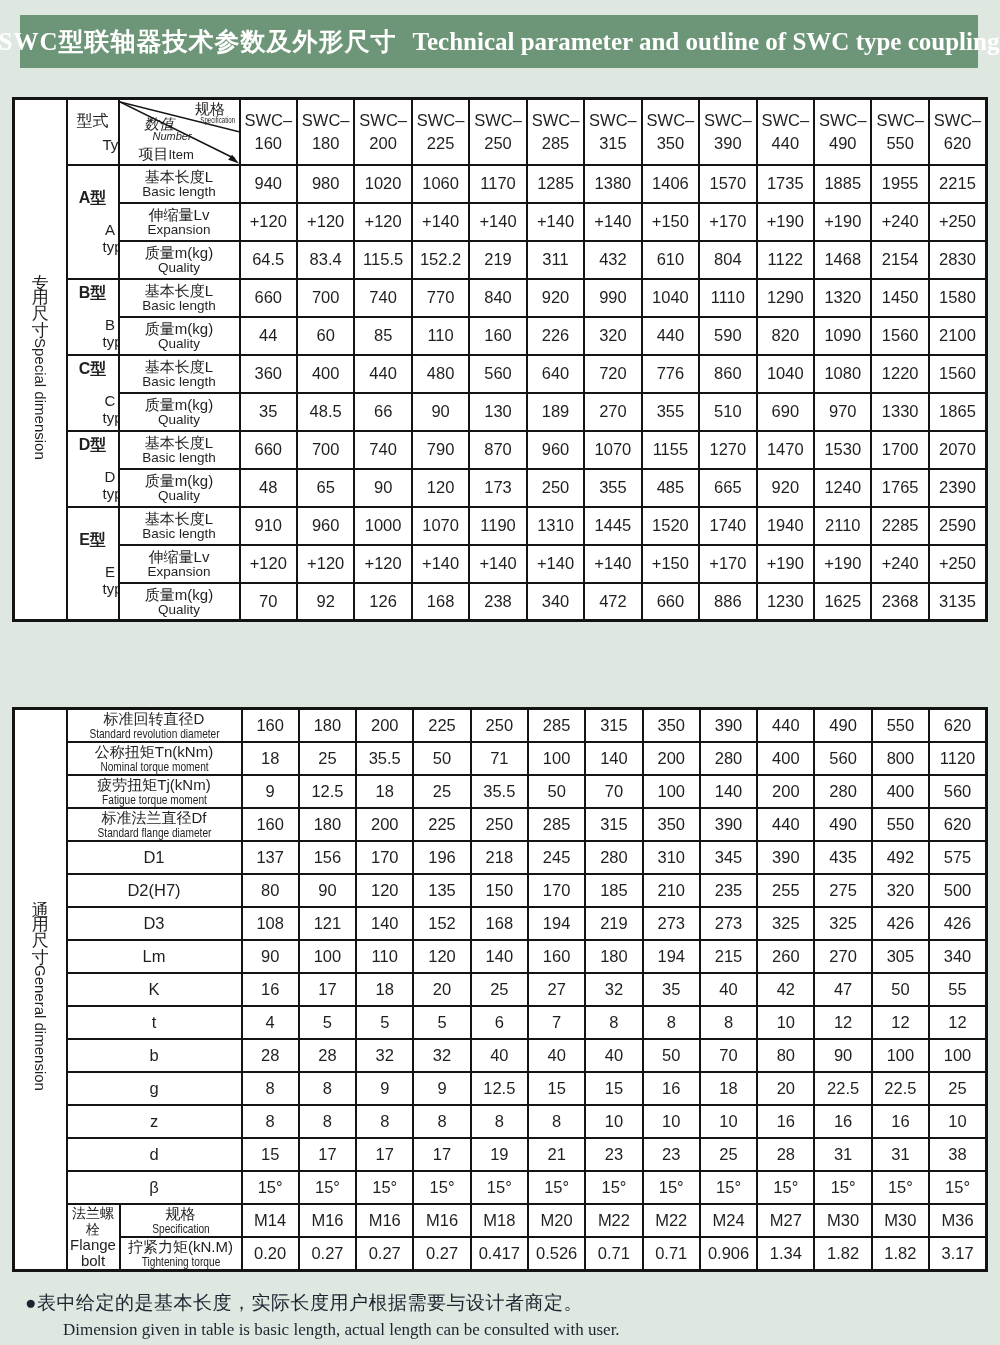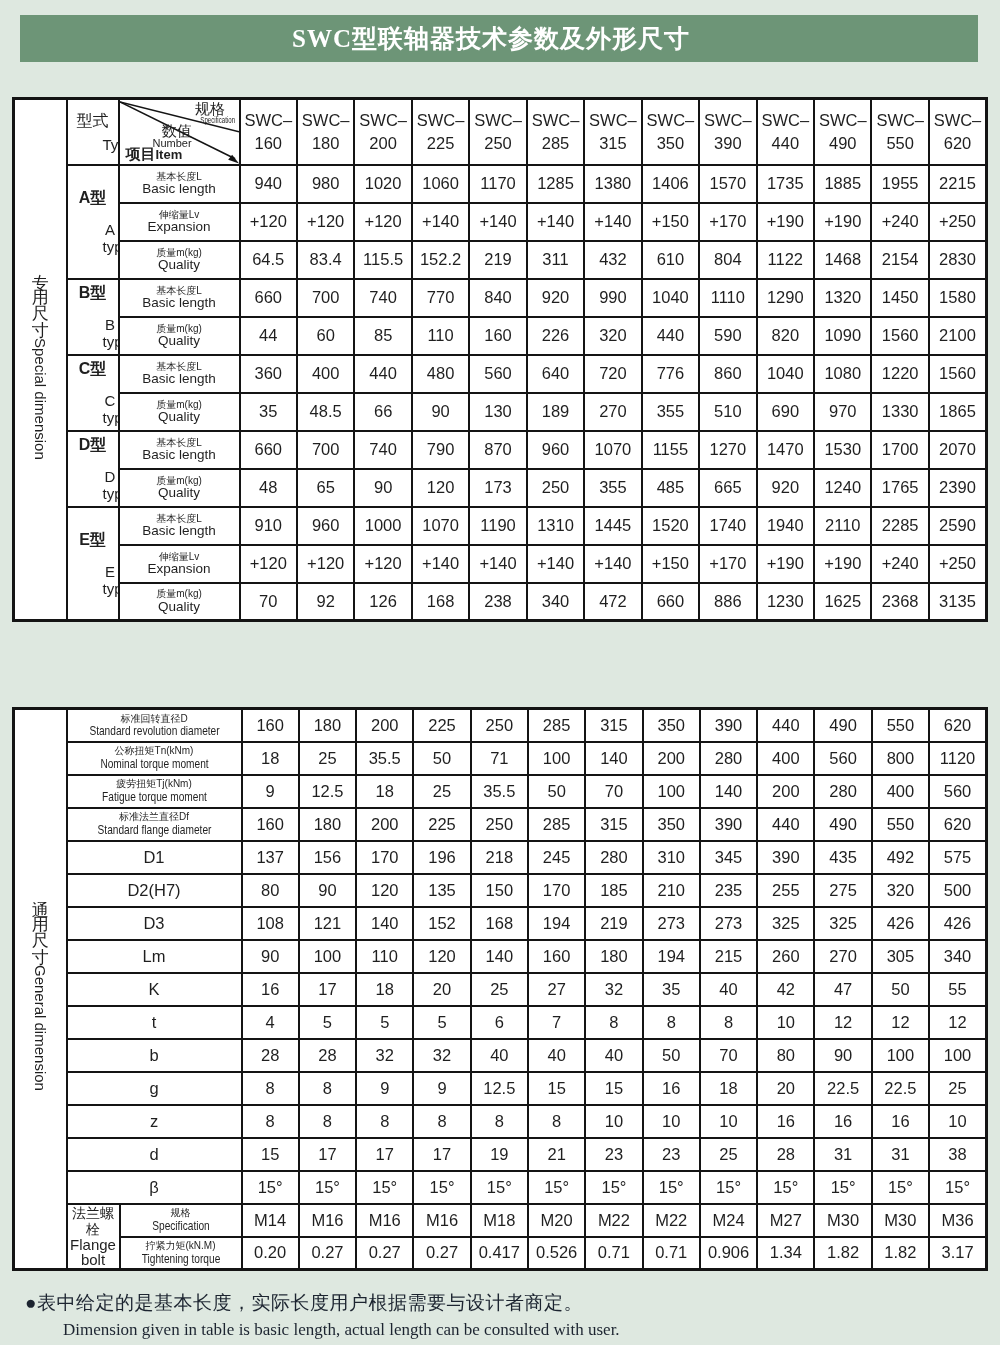--- a/index.html
+++ b/index.html
@@ -4,21 +4,21 @@
 <style>
   html,body{margin:0;padding:0;}
   body{
     width:1000px;height:1345px;position:relative;
     background:#dee8e0;
     font-family:"Liberation Sans", sans-serif;
     color:#1f1f1f;
   }
   
   .banner{
-    position:absolute;left:20px;top:15px;width:958px;height:47px;
+    position:absolute;left:20px;top:15px;width:958px;height:53px;
     background:#6d9577;color:#ffffff;
     display:flex;align-items:center;justify-content:center;
     font-family:"Liberation Serif", serif;font-weight:bold;font-size:25px;
     white-space:nowrap;
   }
   .banner .cn{margin-right:16px;letter-spacing:1px;}
   
   table.spec{
     position:absolute;left:12px;width:976px;
     border-collapse:collapse;table-layout:fixed;background:#ffffff;
@@ -38,46 +38,47 @@
   
   td.vlabel{background:#ffffff;}
   .vstack{display:flex;flex-direction:column;align-items:center;justify-content:center;height:100%;gap:14px;}
   .vcjk{writing-mode:vertical-lr;text-orientation:upright;letter-spacing:16px;font-size:17px;line-height:1;}
   .ven{writing-mode:vertical-rl;font-size:15px;line-height:1;}
   
   td.type-head .cn,td.type-label .cn{font-size:16px;display:block;}
   td.type-head .en,td.type-label .en{font-size:15px;display:block;padding-left:35px;}
   td.type-head .cn{margin-bottom:4px;}
   td.type-label .cn{margin-bottom:12px;font-weight:bold;}
-  td.row-label .cn{font-size:10px;display:block;line-height:1.15;}
+  td.row-label .cn{font-size:15px;display:block;line-height:1.15;}
   td.row-label .en{font-size:13.5px;display:block;line-height:1.05;white-space:nowrap;}
   td.row-label .en.squeeze{transform:scaleX(.78);transform-origin:50% 50%;font-size:13px;}
   td.row-label .single{font-size:16.5px;}
   td.flange-group{font-size:14px;line-height:1.15;margin-top:16px;}
   td.flange-group .en{font-size:15px;line-height:1.05;}
   
   td.corner{position:relative;}
   td.corner svg{position:absolute;left:0;top:0;width:100%;height:100%;}
   .cr-spec{position:absolute;right:3px;top:1px;text-align:center;line-height:1;}
   .cr-spec .c{font-size:15px;display:block;}
   .cr-spec .e{font-size:9px;display:block;transform:scaleX(.68);transform-origin:100% 0;}
-  .cr-num{position:absolute;left:7px;top:23px;font-size:15px;line-height:1;text-align:right;}
+  .cr-num{position:absolute;left:7px;top:16px;font-size:15px;line-height:1;text-align:center;font-style:italic;}
   .cr-num .e{display:block;font-size:11px;margin:0 0 1px 26px;}
-  .cr-item{position:absolute;left:6px;bottom:3px;font-size:15px;line-height:1;font-weight:bold;}
+  .cr-item{position:absolute;left:19px;bottom:3px;font-size:15px;line-height:1;}
   .cr-item .e{font-size:13px;}
   
   .notes{position:absolute;left:25px;top:1290px;color:#1c2430;}
   .notes .cn{font-size:19px;letter-spacing:0.5px;}
   .notes .en{font-size:17px;margin-left:38px;margin-top:4px;font-family:Liberation Serif, serif;}
 </style>
 </head>
 <body>
 
 <div class="banner">
   <span class="cn">SWC型联轴器技术参数及外形尺寸</span>
+  <span class="en">Technical parameter and outline of SWC type coupling</span>
 </div>
 
 <table id="table1" class="spec">
     <colgroup>
       <col style="width:53px">
       <col style="width:52px">
       <col style="width:121px">
       <col>
       <col>
       <col>

